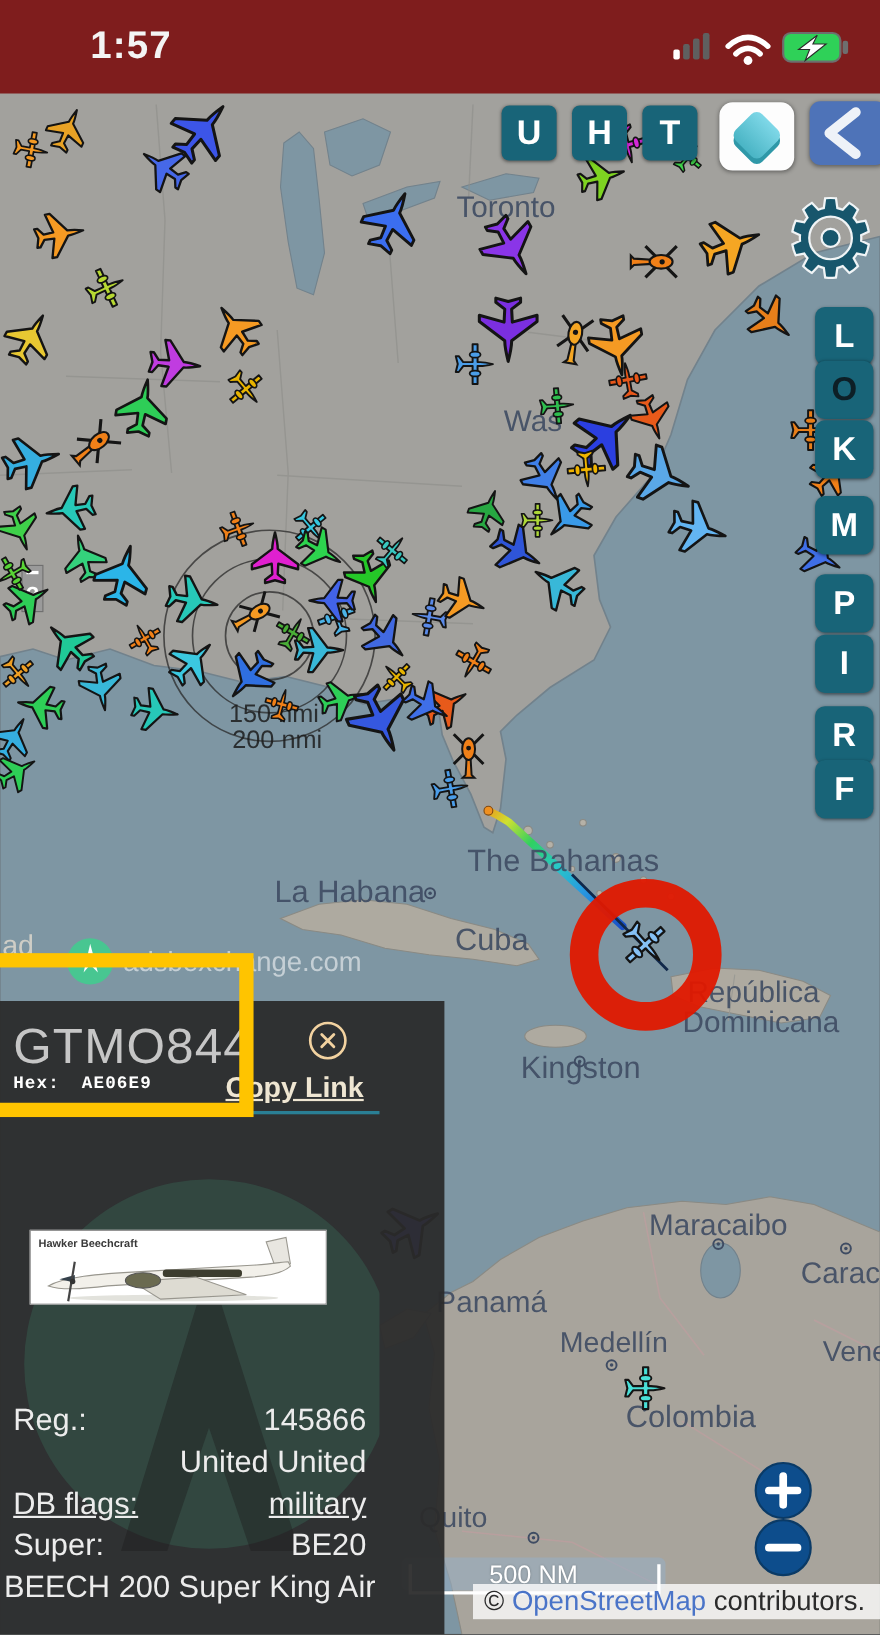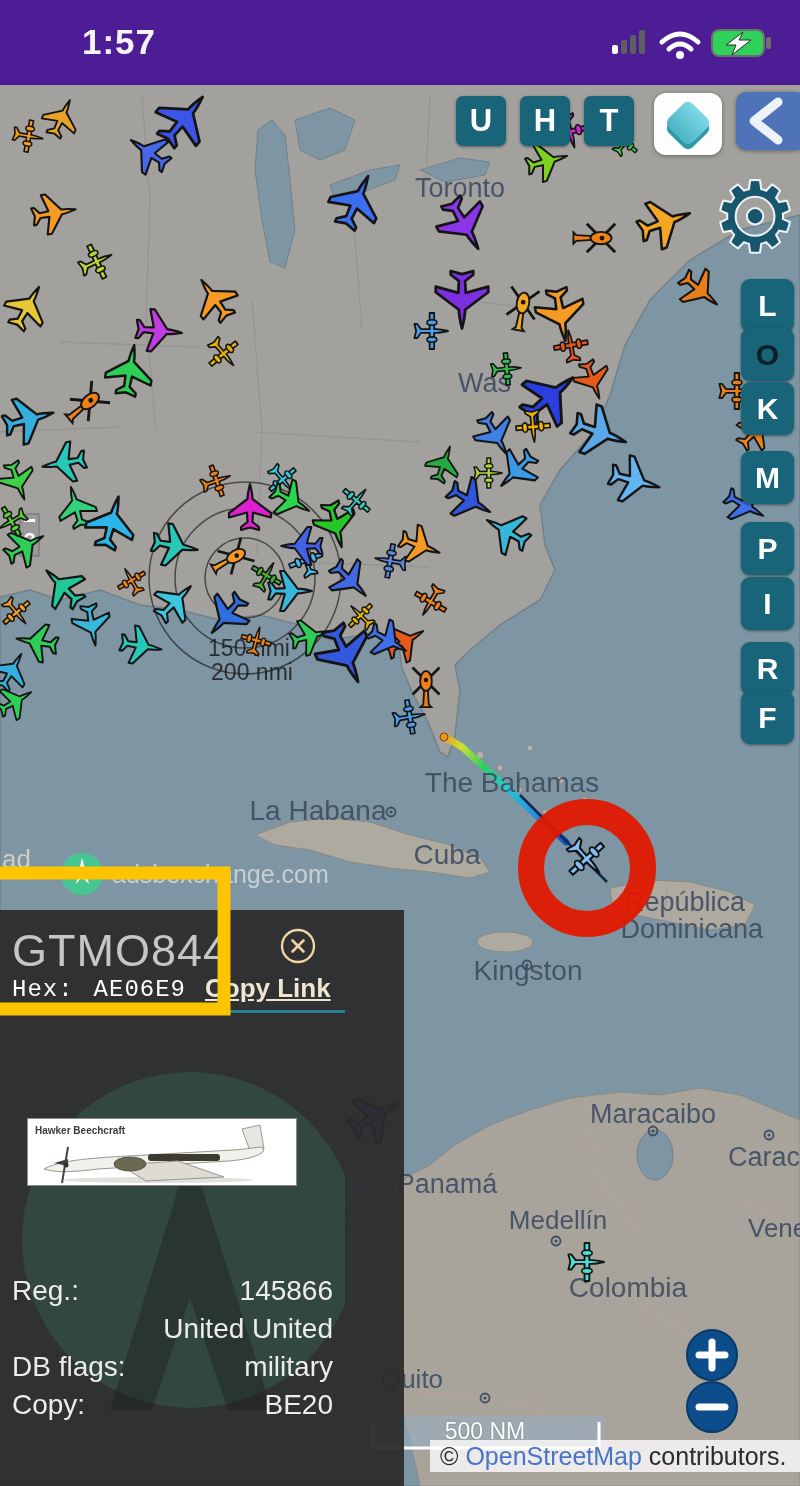--- a/index.html
+++ b/index.html
@@ -1,19 +1,19 @@
 <!DOCTYPE html>
 <html><head>
 <meta charset="utf-8">
 <style>
   html,body{margin:0;padding:0;background:#000;}
   #screen{position:relative;width:800px;height:1486px;overflow:hidden;
     font-family:"Liberation Sans",sans-serif;background:#a2a19d;}
   
-  #statusbar{position:absolute;left:0;top:0;width:800px;height:85px;background:#4c1d95;z-index:50;}
+  #statusbar{position:absolute;left:0;top:0;width:800px;height:85px;background:#7f1d1d;z-index:50;}
   #clock{position:absolute;left:82px;top:22px;font-size:35px;font-weight:bold;color:#f4f4f4;letter-spacing:1px;}
   #sysicons{position:absolute;right:18px;top:22px;}
   
   #mapsvg{position:absolute;left:0;top:85px;z-index:1;}
   
   .sqbtn{position:absolute;width:50px;height:50px;background:#186478;border-radius:7px;z-index:10;
     display:flex;align-items:center;justify-content:center;color:#fff;font-size:31px;font-weight:bold;
     box-shadow:0 1px 3px rgba(0,0,0,.45);}
   .letterbtn{position:absolute;left:741px;width:53px;height:53px;background:#186478;border-radius:9px;z-index:10;
     display:flex;align-items:center;justify-content:center;color:#fff;font-size:30px;font-weight:bold;
@@ -35,22 +35,22 @@
   #scalesvg{position:absolute;left:368px;top:1420px;z-index:21;}
   #attribution{position:absolute;left:430px;top:1440px;width:370px;height:32px;background:rgba(255,255,255,.78);
     z-index:23;font-size:25px;display:flex;align-items:center;padding-left:10px;white-space:pre;color:#2b2b2b;}
   #attribution .link{color:#4a74c8;}
   .zoombtn{position:absolute;left:686px;width:52px;height:52px;border-radius:50%;background:#0d4d8c;
     border:2px solid #0a3a66;box-sizing:border-box;z-index:20;}
   
   #panel{position:absolute;left:0;top:910px;width:404px;height:576px;background:rgba(42,42,42,.94);z-index:30;overflow:hidden;}
   #callsign{position:absolute;left:12px;top:15px;font-size:45px;font-weight:300;color:#c6c6c6;letter-spacing:1px;}
   #closebtn{position:absolute;left:278px;top:926px;width:40px;height:40px;z-index:35;}
-  #hexline{position:absolute;left:12px;top:66px;font-family:"Liberation Mono",monospace;font-weight:normal;
-    font-size:24px;color:#fff;letter-spacing:1px;}
+  #hexline{position:absolute;left:12px;top:66px;font-family:"Liberation Mono",monospace;font-weight:bold;
+    font-size:16px;color:#fff;letter-spacing:1px;}
   #hexline .val{margin-left:20px;}
   #copylink{position:absolute;left:205px;top:63px;font-size:26px;font-weight:bold;color:#efe6d2;
     text-decoration:underline;}
   #paneldivider{position:absolute;left:0;top:100px;width:345px;height:3px;background:#2a7f95;}
   #photo{position:absolute;left:27px;top:208px;border:1px solid #8a8a8a;background:#fff;}
   .prow{position:absolute;left:12px;width:321px;font-size:28px;color:#ececec;display:flex;justify-content:space-between;gap:35px;}
   #typefull{position:absolute;left:0;top:517px;width:345px;text-align:center;font-size:28px;color:#ececec;}
   
   #annot{position:absolute;left:0;top:0;z-index:60;pointer-events:none;}
 </style>
@@ -384,29 +384,30 @@
     </svg>
     <div id="panelrows">
         <div class="prow" style="top: 365px;">
           <span>Reg.:</span>
           <span>145866</span>
         </div>
         <div class="prow" style="top: 403px;">
           <span></span>
           <span>United United</span>
         </div>
-        <div class="prow" style="top: 441px;">
+        <div class="prow" style="top: 441px; text-decoration: underline;">
           <span>DB flags:</span>
           <span>military</span>
         </div>
         <div class="prow" style="top: 479px;">
-          <span>Copy:</span>
+          <span>Super:</span>
           <span>BE20</span>
         </div>
       </div>
+    <div id="typefull">BEECH 200 Super King Air</div>
   </div>
   <svg id="closebtn" width="40" height="40">
     <circle cx="20" cy="20" r="16" fill="none" stroke="#f2d2a0" stroke-width="2.4"></circle>
     <g stroke="#f2d2a0" stroke-width="2.6" stroke-linecap="round">
       <line x1="14.5" y1="14.5" x2="25.5" y2="25.5"></line>
         <line x1="25.5" y1="14.5" x2="14.5" y2="25.5"></line>
     </g>
   </svg>
 
   <svg id="annot" width="800" height="1486" viewBox="0 0 800 1486">

